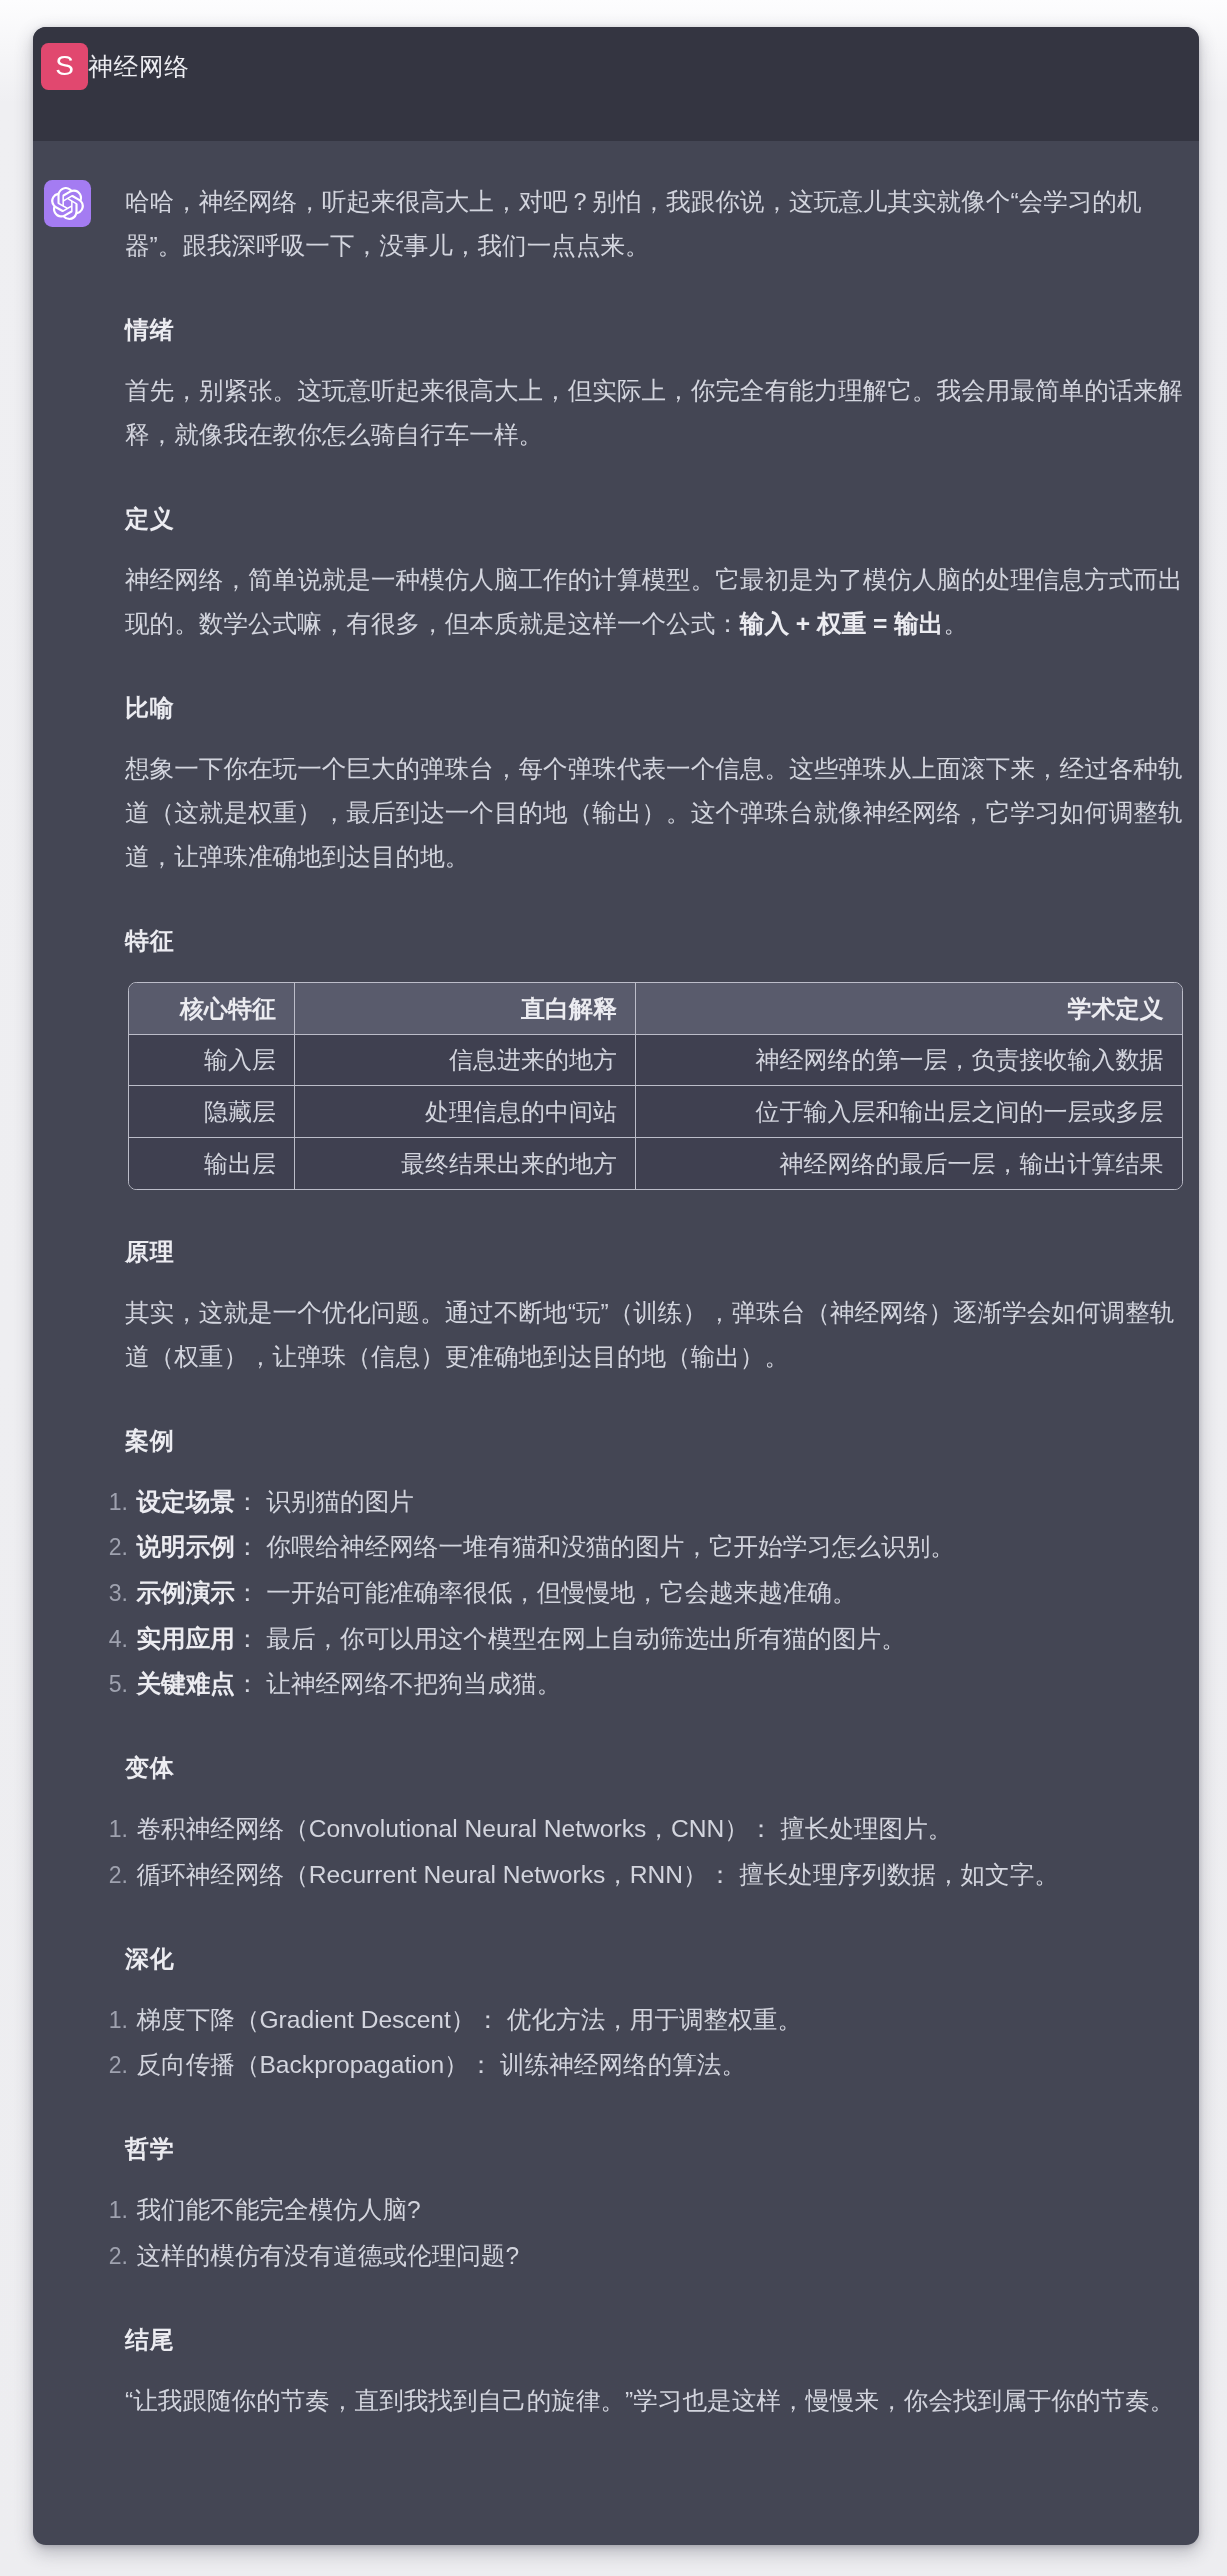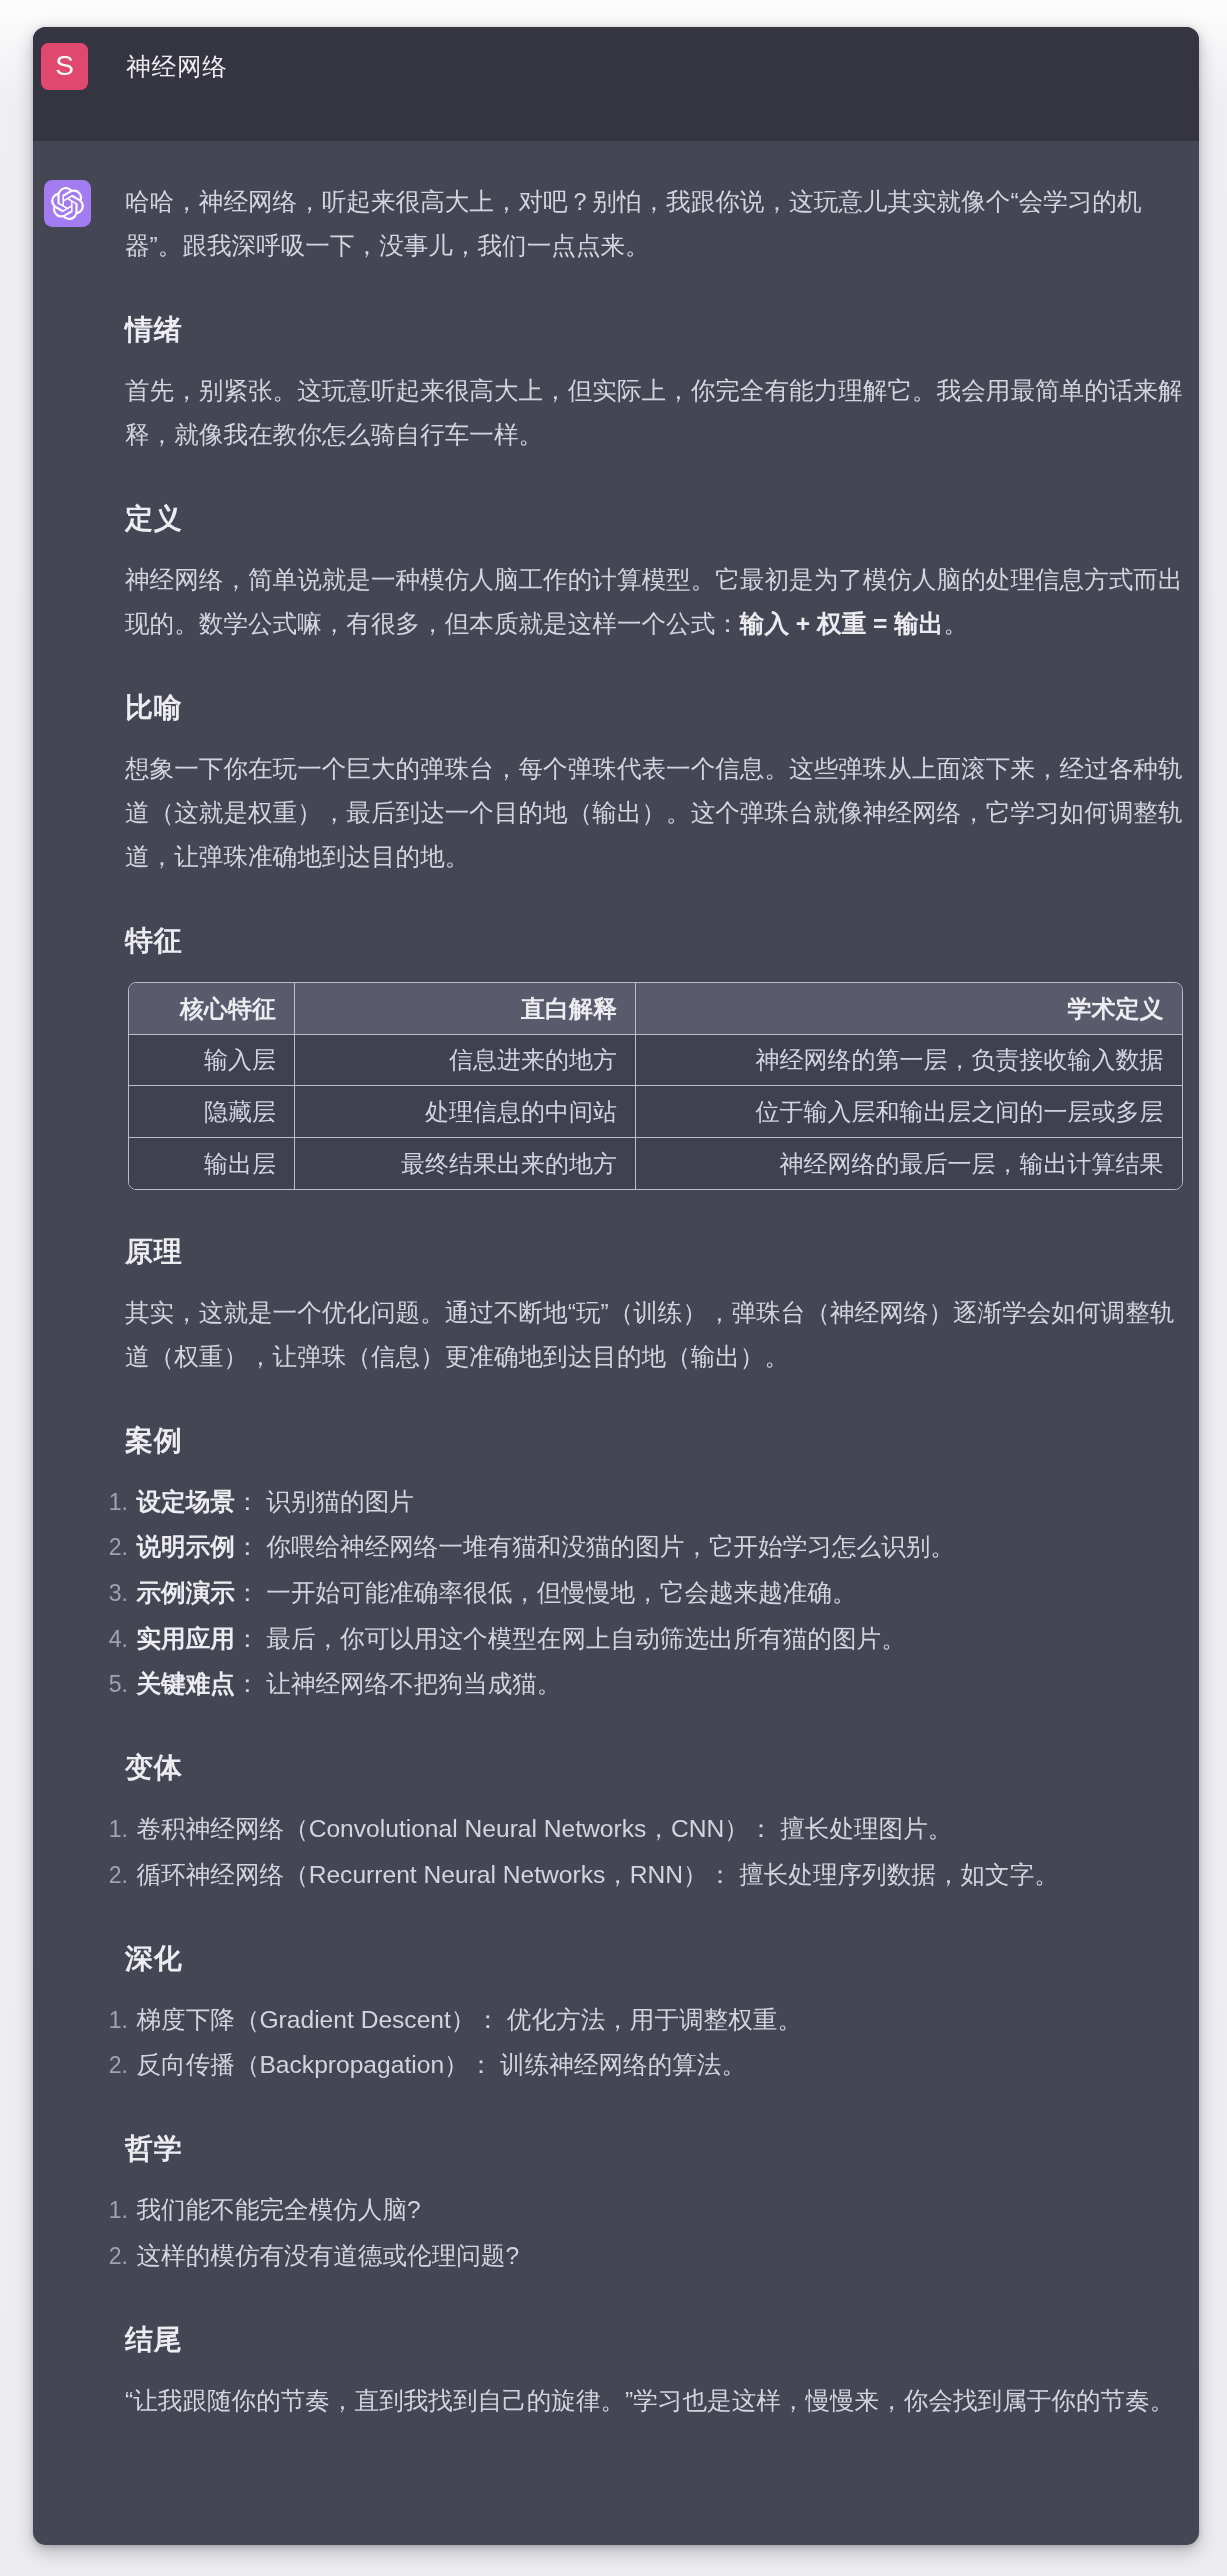--- a/index.html
+++ b/index.html
@@ -33,38 +33,38 @@
   .card-header{
     height:114px;background:var(--card_header_bg);
     display:flex;align-items:flex-start;padding:15.6px 0 0 8.2px;
   }
   .badge{
     width:47px;height:47px;border-radius:7.4px;background:var(--badge_bg);
     display:flex;align-items:center;justify-content:center;
     color:#ffffff;font-size:28px;font-weight:400;flex:0 0 auto;
   }
   .card-title{
-    margin-left:38px;color:var(--heading_text);font-size:24.6px;
+    color:var(--heading_text);font-size:24.6px;
     line-height:47px;letter-spacing:0.8px;font-weight:400;
   }
   
   .card-body{
     position:relative;background:var(--card_body_bg);
     height:1792px;padding:39px 16.4px 36px 92px;
   }
   .avatar{
     position:absolute;left:10.6px;top:39px;width:47px;height:47px;
     border-radius:8.2px;background:var(--avatar_bg);
     display:flex;align-items:center;justify-content:center;
   }
   .avatar svg{width:33px;height:33px;display:block;}
   .content{color:var(--body_text);font-size:24.6px;line-height:44px;}
   .content p{margin:0;}
   .section-title{
-    font-size:28px;font-weight:700;color:var(--heading_text);
+    font-size:24px;font-weight:700;color:var(--heading_text);
     margin:44px 0 21px;line-height:36px;letter-spacing:0.8px;
   }
   strong{color:var(--heading_text);font-weight:700;}
   
   .table-wrap{
     border:1.6px solid var(--table_border);border-radius:8.2px;
     overflow:hidden;margin:23px 0 0 3.3px;
   }
   table{border-collapse:collapse;width:100%;}
   th,td{

